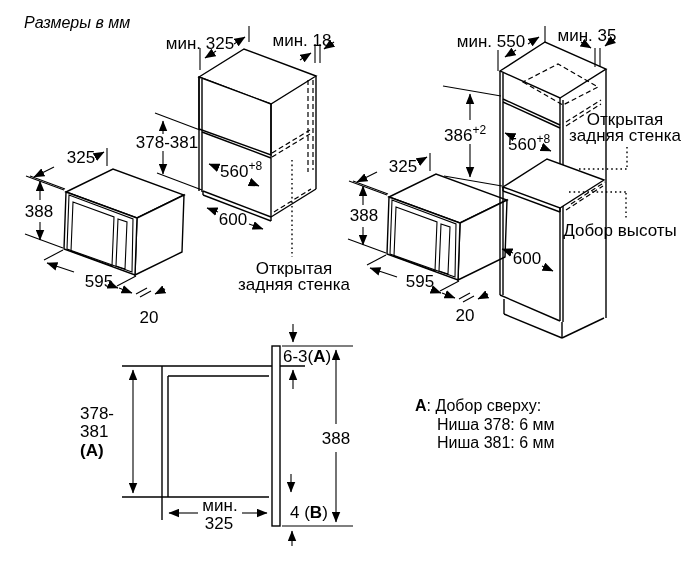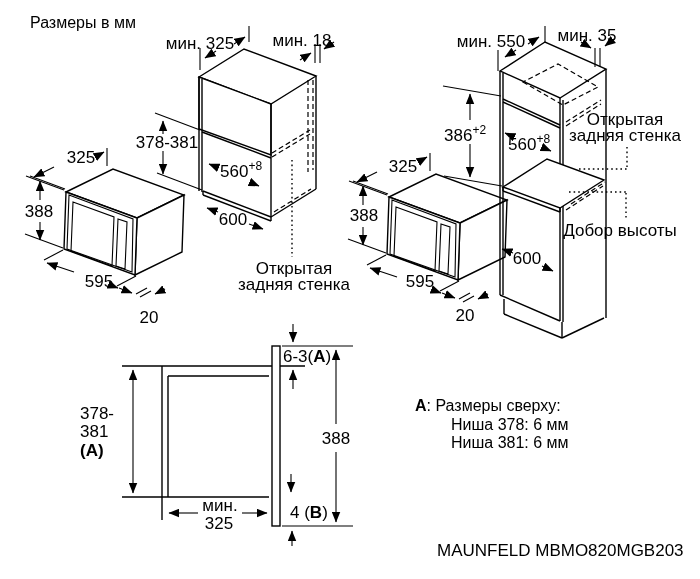--- a/index.html
+++ b/index.html
@@ -1,22 +1,22 @@
 <!DOCTYPE html>
 <html><head>
 <meta charset="utf-8">
 <style>
   html,body{margin:0;padding:0;background:#fff;}
   #stage{position:relative;width:700px;height:579px;background:#ffffff;overflow:hidden;
          font-family:"Liberation Sans",sans-serif;color:#000;}
   #stage svg{position:absolute;left:0;top:0;}
   .hlabel{position:absolute;white-space:nowrap;}
-  #page-title{left:30px;top:14px;font-size:16px;}
+  #page-title{left:24px;top:14px;font-size:16px;font-style:italic;}
   #notes{left:415px;top:397px;font-size:16px;line-height:18.5px;}
-  #notes .ind{margin-left:36px;}
+  #notes .ind{margin-left:22px;}
   #model{left:437px;top:541px;font-size:17px;}
   svg text{font-family:"Liberation Sans",sans-serif;font-size:17px;fill:#000;}
   svg .sup{font-size:12px;}
   .ln{stroke:#000;stroke-width:1.4;fill:none;}
   .thin{stroke:#000;stroke-width:1.1;fill:none;}
   .dash{stroke:#000;stroke-width:1.2;fill:none;stroke-dasharray:5,3;}
   .dot{stroke:#000;stroke-width:1.4;fill:none;stroke-dasharray:1.6,3;}
   .face{fill:#ffffff;stroke:#000;stroke-width:1.4;}
 </style>
 </head>
@@ -221,20 +221,19 @@
   <text x="283" y="362"><tspan>6-3(</tspan><tspan font-weight="bold">A</tspan><tspan>)</tspan></text>
   <text text-anchor="middle" x="336" y="444">388</text>
   <text text-anchor="middle" x="220" y="511">мин.</text>
   <text text-anchor="middle" x="219" y="529">325</text>
   <text x="290" y="518"><tspan>4 (</tspan><tspan font-weight="bold">B</tspan><tspan>)</tspan></text>
 </svg>
 
 <div class="hlabel" id="page-title">Размеры в мм</div>
 
 <div class="hlabel" id="notes">
-  <div><b>A</b><span>: Размеры сверху:</span></div>
+  <div><b>A</b><span>: Добор сверху:</span></div>
   <div class="ind">Ниша 378: 6 мм</div>
   <div class="ind">Ниша 381: 6 мм</div>
 </div>
 
-<div class="hlabel" id="model">MAUNFELD MBMO820MGB203</div>
 
 </div>
 
 </body></html>

